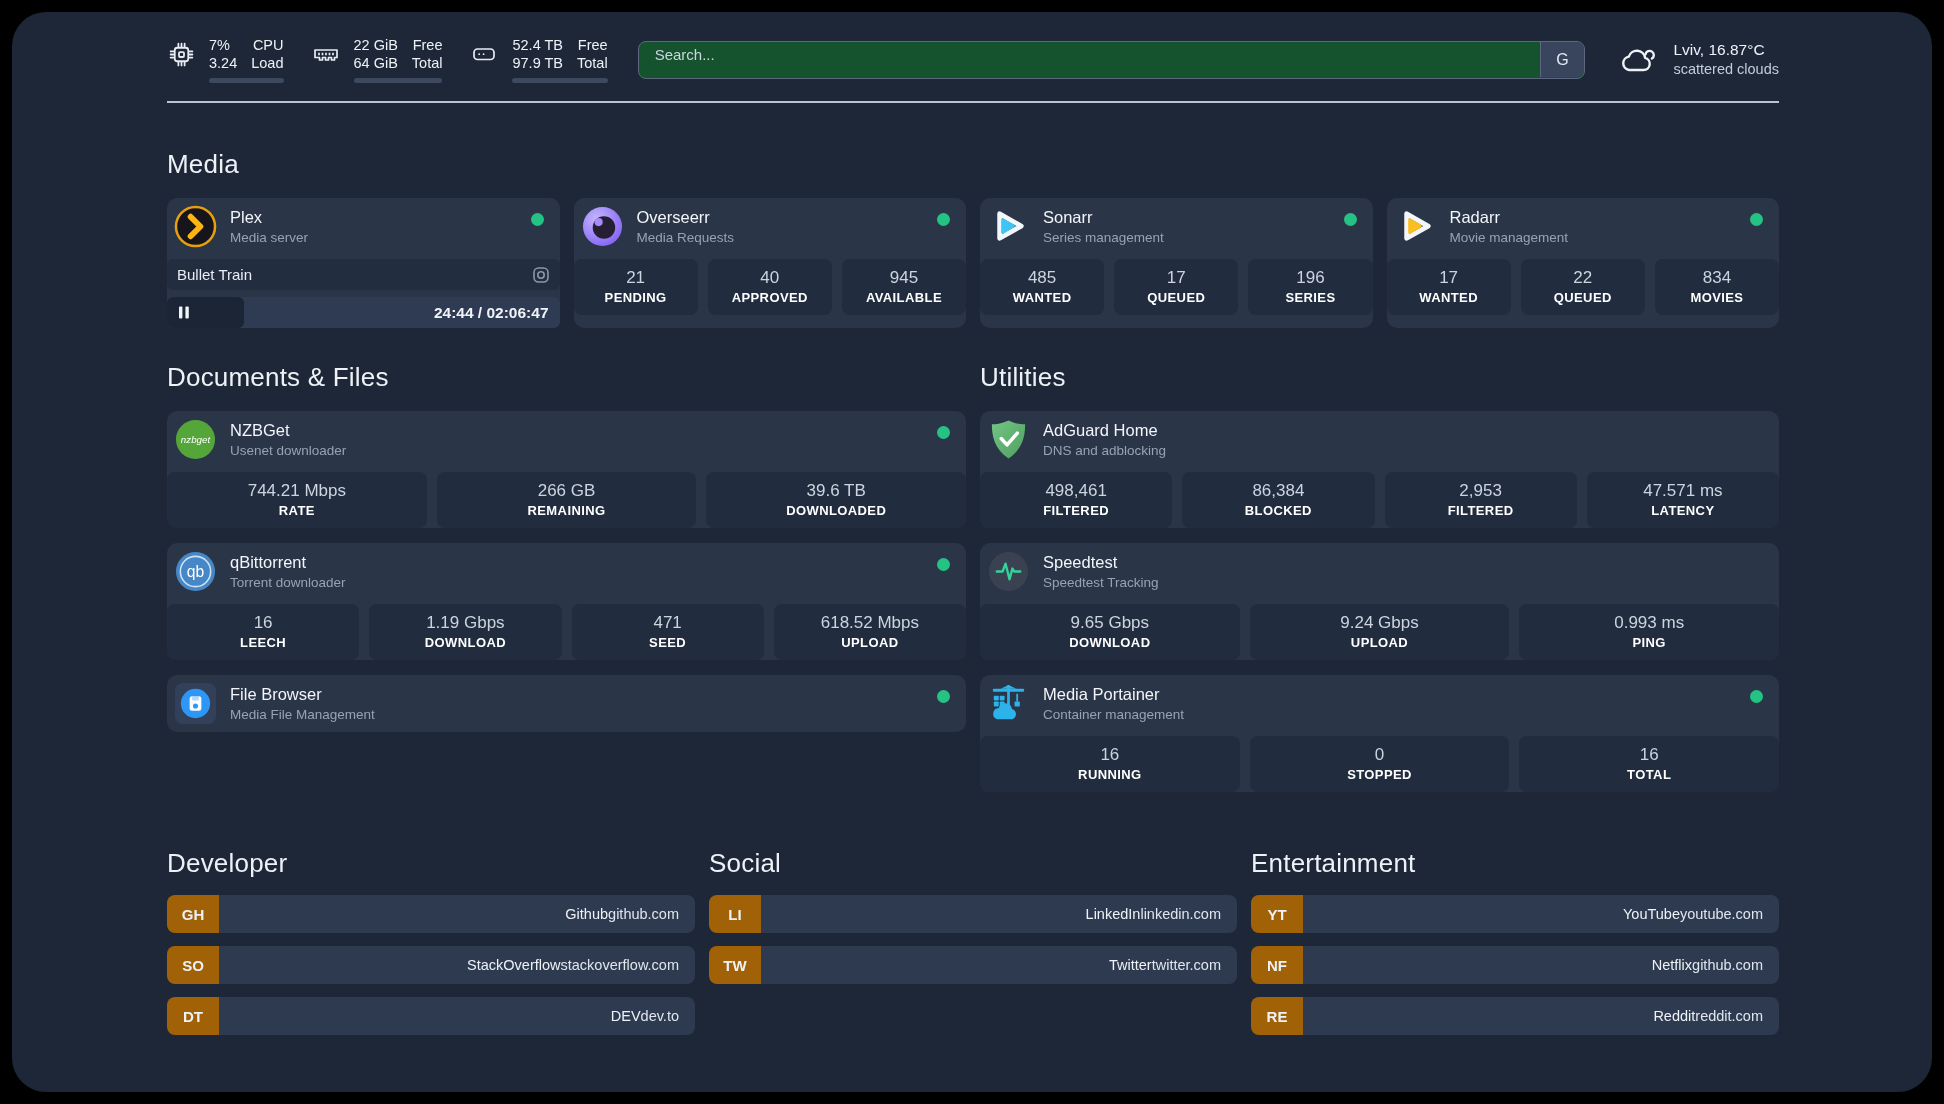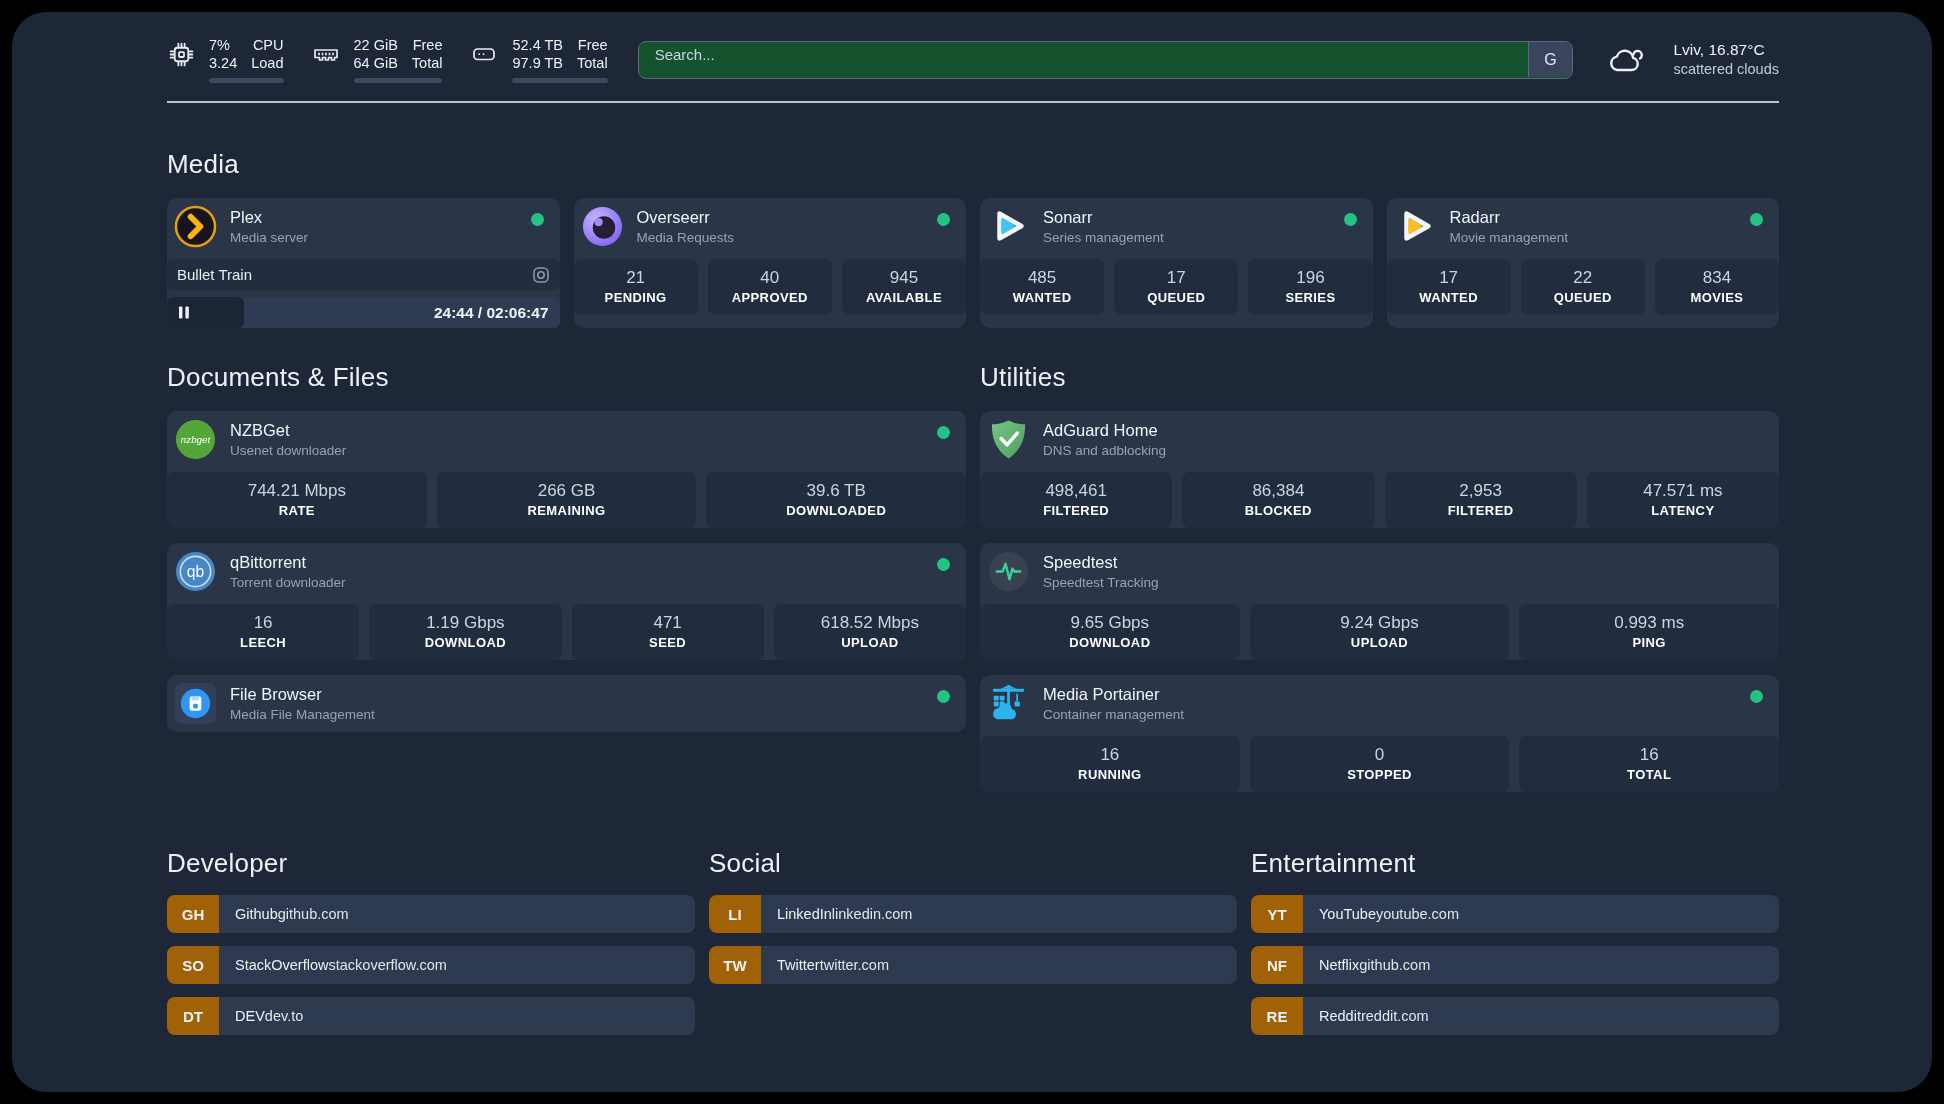--- a/index.html
+++ b/index.html
@@ -24,21 +24,21 @@
   .searchbox {
     width:100%; height:38px; background:#14532d; border:1.5px solid #5d6880; border-radius:8px;
     color:#e8edf3; font-size:15px; padding:0 56px 11px 16px; outline:none; font-family:"Liberation Sans",sans-serif;
   }
   .searchbox::placeholder { color:#cdd5e0; opacity:1; }
   .g-btn {
     position:absolute; right:1.5px; top:1.5px; bottom:1.5px; width:44px;
     background:#39455d; border-left:1.5px solid #5d6880; border-radius:0 7px 7px 0;
     display:flex; align-items:center; justify-content:center; color:#e4eaf2; font-size:16px; cursor:pointer;
   }
-  .weather { display:flex; align-items:center; gap:26px; color:#eef2f7; }
+  .weather { display:flex; align-items:center; gap:14px; color:#eef2f7; }
   .weather .w-temp { font-size:15.5px; line-height:20px; }
   .weather .w-cond { font-size:14.5px; color:#c3ccd9; line-height:19px; }
 
   .divider { margin-top:18px; border-bottom:2px solid rgba(214,223,234,0.85); }
 
   
   .section-title { color:#eef2f7; font-size:26px; font-weight:500; letter-spacing:0.2px; }
   .media-section { margin-top:46px; }
   .media-grid { margin-top:18px; display:grid; grid-template-columns:repeat(4,1fr); gap:14px; align-items:stretch; }
 
@@ -63,21 +63,21 @@
 
   
   .two-col { margin-top:34px; display:grid; grid-template-columns:1fr 1fr; column-gap:14px; align-items:start; }
   .col-cards { margin-top:18px; display:flex; flex-direction:column; gap:15px; }
 
   
   .bookmarks { margin-top:56px; display:grid; grid-template-columns:1fr 1fr 1fr; column-gap:14px; align-items:start; padding-bottom:30px; }
   .bm-list { margin-top:16px; display:flex; flex-direction:column; gap:13px; }
   .bm-row { display:flex; height:38px; border-radius:8px; overflow:hidden; cursor:pointer; }
   .bm-abbr { width:52px; flex:none; background:#a16207; color:#eef2f7; font-size:15px; font-weight:700; display:flex; align-items:center; justify-content:center; }
-  .bm-bar { flex:1; background:#2e3a50; display:flex; align-items:center; justify-content:flex-start; padding:12px 16px; }
+  .bm-bar { flex:1; background:#2e3a50; display:flex; align-items:center; justify-content:flex-end; padding:12px 16px; }
   .bm-name { color:#eef2f7; font-size:14.5px; }
   .bm-url { color:#dfe6ee; font-size:14.5px; }
 
   svg { display:block; }
 </style>
 </head>
 <body>
 
 <div class="screen">
   <div class="content">

